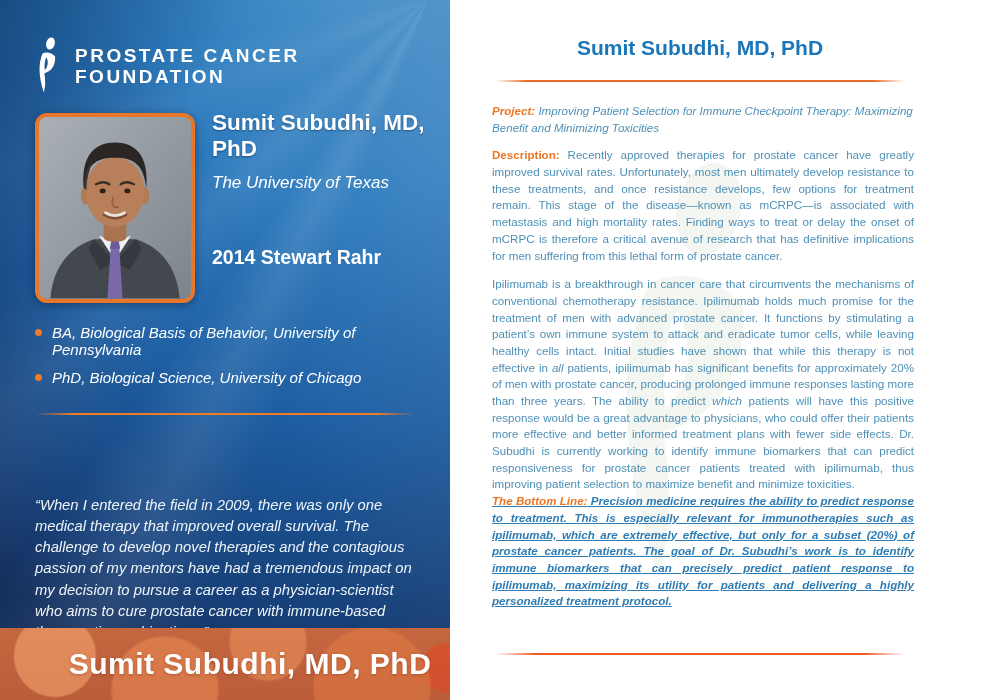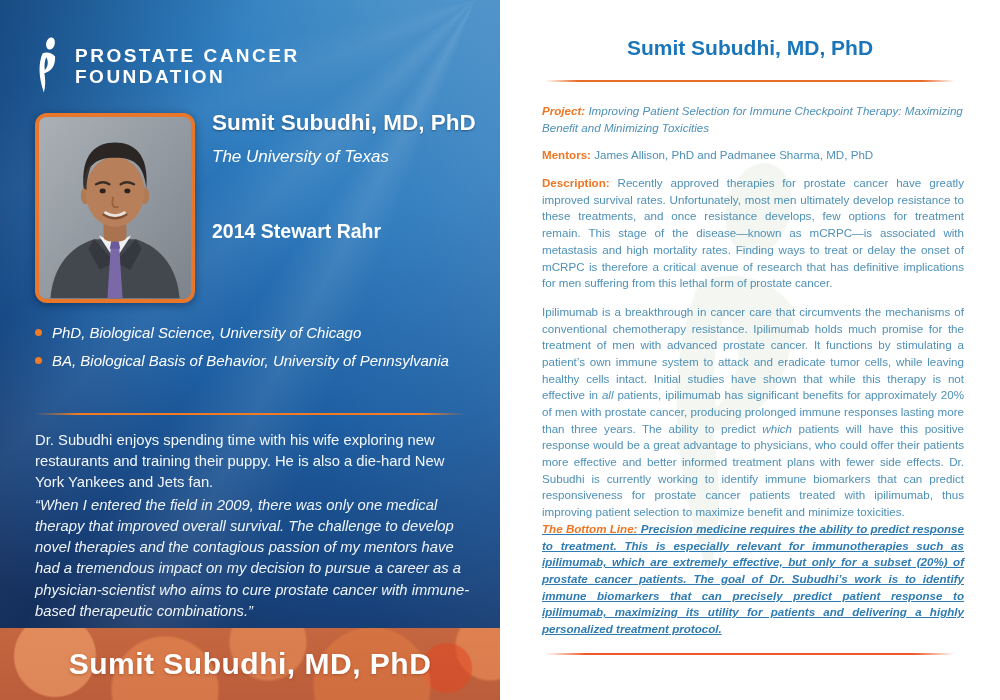--- a/index.html
+++ b/index.html
@@ -2,21 +2,21 @@
 <html><head>
 <meta charset="utf-8">
 <style>
   * { margin:0; padding:0; box-sizing:border-box; }
   html,body { width:1000px; height:700px; }
   body { font-family:"Liberation Sans", sans-serif; overflow:hidden; }
   .page { position:relative; width:1000px; height:700px; display:flex; }
 
   
   .left-panel {
-    position:relative; width:500px; height:700px; overflow:hidden;
+    position:relative; width:450px; height:700px; overflow:hidden;
     background:
       linear-gradient(252deg, rgba(255,255,255,0.14) 0%, rgba(255,255,255,0.05) 22%, rgba(255,255,255,0) 45%),
       radial-gradient(140% 110% at 78% -8%, #3e8cc6 0%, #2c7abd 34%, #1d5ea2 62%, #173f77 88%, #142f5c 100%);
     color:#ffffff;
   }
   .left-panel::before {
     content:""; position:absolute; inset:0; pointer-events:none;
     background:
       linear-gradient(118deg, rgba(10,30,60,0.35) 0%, rgba(10,30,60,0) 30%),
       conic-gradient(from 200deg at 95% 0%, rgba(255,255,255,0) 0deg, rgba(255,255,255,0.09) 8deg, rgba(255,255,255,0) 16deg, rgba(255,255,255,0.07) 26deg, rgba(255,255,255,0) 36deg, rgba(255,255,255,0.05) 48deg, rgba(255,255,255,0) 60deg);
@@ -160,31 +160,30 @@
         <div>The University of Texas</div>
       </div>
       <div class="profile-award">
         <div>2014 Stewart Rahr</div>
       </div>
     </div>
 
     <ul class="education">
       <li>
         <span class="edu-bullet"></span>
-        <span>PhD, Biological Science, University of Chicago</span>
+        <span>BA, Biological Basis of Behavior, University of Pennsylvania</span>
       </li>
       <li>
         <span class="edu-bullet"></span>
-        <span>BA, Biological Basis of Behavior, University of Pennsylvania</span>
+        <span>PhD, Biological Science, University of Chicago</span>
       </li>
     </ul>
 
     <div class="divider-left"></div>
 
-    <div class="bio">Dr. Subudhi enjoys spending time with his wife exploring new restaurants and training their puppy. He is also a die-hard New York Yankees and Jets fan.</div>
     <div class="quote">“When I entered the field in 2009, there was only one medical therapy that improved overall survival. The challenge to develop novel therapies and the contagious passion of my mentors have had a tremendous impact on my decision to pursue a career as a physician-scientist who aims to cure prostate cancer with immune-based therapeutic combinations.”</div>
 
     <div class="left-footer">
       <div class="left-footer-name">Sumit Subudhi, MD, PhD</div>
     </div>
   </div>
 
   <div class="right-panel">
 
     <div class="watermark">
@@ -194,21 +193,20 @@
       </svg>
     </div>
 
     <div class="rp-title">Sumit Subudhi, MD, PhD</div>
     <div class="rp-divider-top"></div>
 
     <div class="rp-content">
 
       <p class="rp-project"><span class="rp-label">Project:</span><span> Improving Patient Selection for Immune Checkpoint Therapy: Maximizing Benefit and Minimizing Toxicities</span></p>
 
-      <p class="rp-mentors"><span class="rp-label">Mentors:</span><span> James Allison, PhD and Padmanee Sharma, MD, PhD</span></p>
 
       <p class="rp-desc"><span class="rp-label">Description:</span><span> Recently approved therapies for prostate cancer have greatly improved survival rates. Unfortunately, most men ultimately develop resistance to these treatments, and once resistance develops, few options for treatment remain. This stage of the disease—known as mCRPC—is associated with metastasis and high mortality rates. Finding ways to treat or delay the onset of mCRPC is therefore a critical avenue of research that has definitive implications for men suffering from this lethal form of prostate cancer.</span></p>
 
       <p class="rp-para2"><span>Ipilimumab is a breakthrough in cancer care that circumvents the mechanisms of conventional chemotherapy resistance. Ipilimumab holds much promise for the treatment of men with advanced prostate cancer. It functions by stimulating a patient’s own immune system to attack and eradicate tumor cells, while leaving healthy cells intact. Initial studies have shown that while this therapy is not effective in </span><span class="ital">all</span><span> patients, ipilimumab has significant benefits for approximately 20% of men with prostate cancer, producing prolonged immune responses lasting more than three years. The ability to predict </span><span class="ital">which</span><span> patients will have this positive response would be a great advantage to physicians, who could offer their patients more effective and better informed treatment plans with fewer side effects. Dr. Subudhi is currently working to identify immune biomarkers that can predict responsiveness for prostate cancer patients treated with ipilimumab, thus improving patient selection to maximize benefit and minimize toxicities.</span></p>
 
       <p class="rp-bottom-line"><span class="rp-label">The Bottom Line:</span><span> Precision medicine requires the ability to predict response to treatment. This is especially relevant for immunotherapies such as ipilimumab, which are extremely effective, but only for a subset (20%) of prostate cancer patients. The goal of Dr. Subudhi’s work is to identify immune biomarkers that can precisely predict patient response to ipilimumab, maximizing its utility for patients and delivering a highly personalized treatment protocol.</span></p>
 
     </div>
 
     <div class="rp-divider-bottom"></div>

